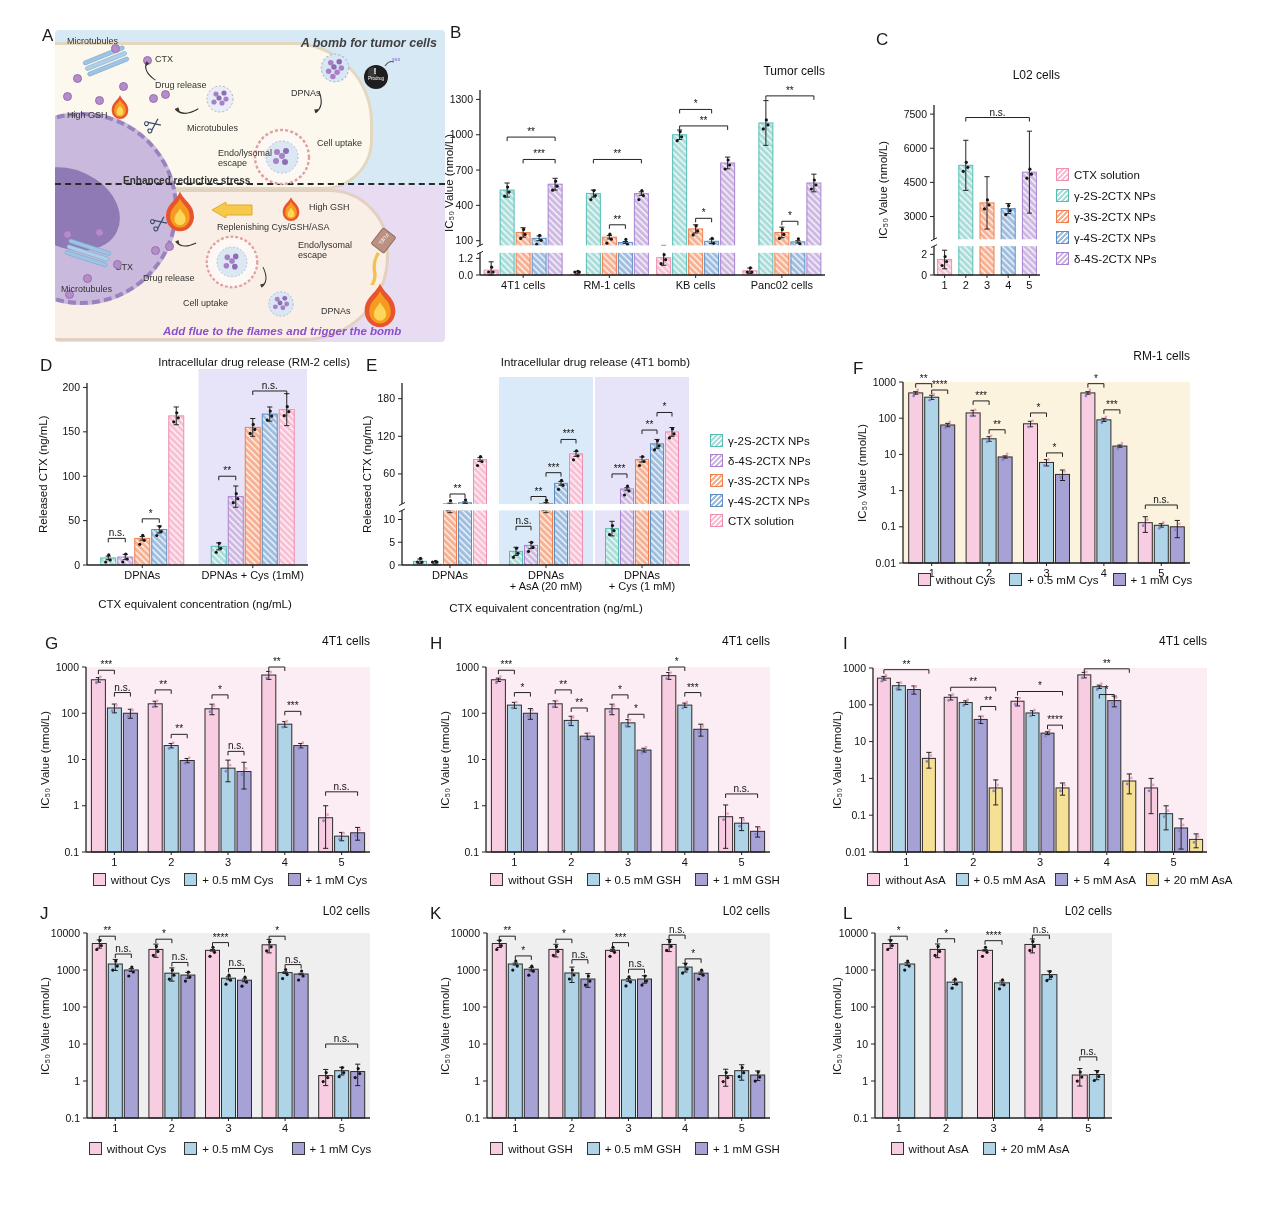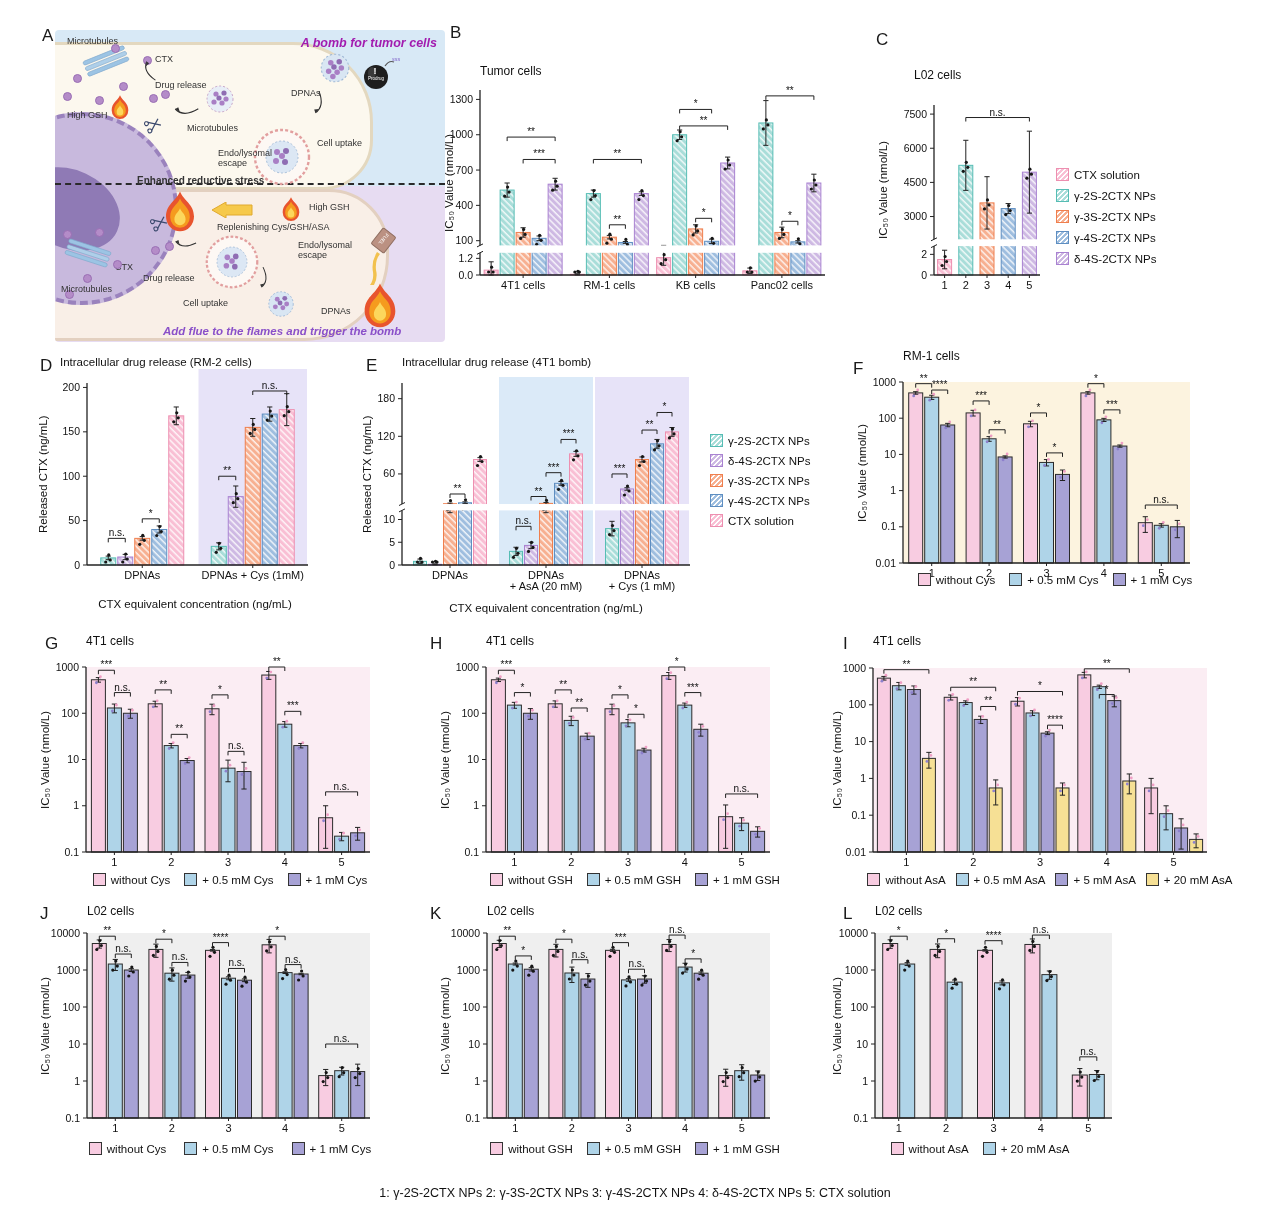--- a/index.html
+++ b/index.html
@@ -1,39 +1,39 @@
 <!DOCTYPE html>
 <html><head>
 <meta charset="utf-8">
 <style>
   html,body{margin:0;padding:0;background:#fff;font-family:"Liberation Sans",sans-serif;color:#111;}
   #fig{position:relative;width:1270px;height:1222px;background:#fff;overflow:hidden;}
   .panel{position:absolute;}
   .plabel{position:absolute;font-size:17px;color:#1a1a1a;}
-  .ctitle{position:absolute;font-size:12px;text-align:left;color:#111;}
+  .ctitle{position:absolute;font-size:12px;text-align:right;color:#111;}
   .ylab{position:absolute;width:16px;writing-mode:vertical-rl;transform:rotate(180deg);text-align:center;font-size:11.5px;color:#111;line-height:15px;}
   .xlab{position:absolute;font-size:11.5px;text-align:center;color:#111;}
   .chart{position:absolute;left:0;top:0;}
   .legend-h{position:absolute;display:flex;justify-content:center;align-items:center;gap:14px;font-size:11.5px;}
   .legend-v{position:absolute;display:flex;flex-direction:column;gap:8px;font-size:11.5px;}
   .lgi{display:inline-flex;align-items:center;gap:5px;white-space:nowrap;}
   .sw{width:13px;height:13px;border:1.2px solid #333;display:inline-block;box-sizing:border-box;}
   #caption{position:absolute;left:0;top:1186px;width:1270px;text-align:center;font-size:12.5px;color:#111;}
   
   #illusA{position:absolute;left:25px;top:10px;width:390px;height:312px;overflow:hidden;border-radius:4px;}
   #illusA *{position:absolute;}
   .a-bg-top{left:0;top:0;width:390px;height:156px;background:#d8e9f6;}
   .a-bg-bot{left:0;top:156px;width:390px;height:156px;background:#e7dcf2;}
   .a-cell-top{left:-26px;top:12px;width:338px;height:142px;border-radius:0 80px 50px 0;background:#fcf8ee;border:3px solid #e3d8bf;}
   .a-cell-bot{left:-26px;top:159px;width:354px;height:146px;border-radius:0 60px 85px 0;background:#f9efe7;border:3px solid #e3d0c0;}
   .a-nucleus{left:-70px;top:82px;width:185px;height:185px;border-radius:50%;background:#c8b9dd;border:4px dashed #9a82bd;}
   .a-nucleus-in{left:-38px;top:140px;width:105px;height:78px;border-radius:50%;background:#8f7ab5;transform:rotate(25deg);}
   .a-divider{left:0;top:153px;width:390px;height:0;border-top:2.5px dashed #2a2a2a;}
-  .a-divlabel{left:82px;top:145px;font-size:10px;font-weight:bold;color:#e5a93c;}
-  .a-banner-top{right:8px;top:6px;font-size:12.5px;font-weight:bold;font-style:italic;color:#a21caf;}
+  .a-divlabel{left:68px;top:145px;font-size:10px;font-weight:bold;color:#e5a93c;}
+  .a-banner-top{right:8px;top:6px;font-size:12.5px;font-weight:bold;font-style:italic;color:#404040;}
   .a-banner-bot{left:108px;top:295px;font-size:11.5px;font-weight:bold;font-style:italic;color:#8a50c9;}
   .albl{font-size:9px;color:#333;white-space:nowrap;}
   .adot{width:7px;height:7px;border-radius:50%;background:#b48cc8;border:1px solid #9a6fb4;}
   .fuelcan{left:320px;top:200px;width:15px;height:19px;background:#bb9182;border:1px solid #8f6e60;border-radius:2px;transform:rotate(38deg);}
   .fuelcan span{position:absolute;left:4px;top:2px;font-size:5px;color:#fff;writing-mode:vertical-rl;letter-spacing:0;}
 </style>
 </head>
 <body>
 
 <div id="fig">
@@ -1988,14 +1988,13 @@
           <span class="sw" style="border-color: rgb(51, 51, 51); background: rgb(248, 204, 225);"></span>
           <span>without AsA</span>
         </span>
         <span class="lgi">
           <span class="sw" style="border-color: rgb(51, 51, 51); background: rgb(175, 212, 232);"></span>
           <span>+ 20 mM AsA</span>
         </span>
       </div>
   </section>
 
-  <div id="caption">1: γ-2S-2CTX NPs  2:  γ-3S-2CTX NPs  3:  γ-4S-2CTX NPs 4:  δ-4S-2CTX NPs  5: CTX solution</div>
 </div>
 
 </body></html>

